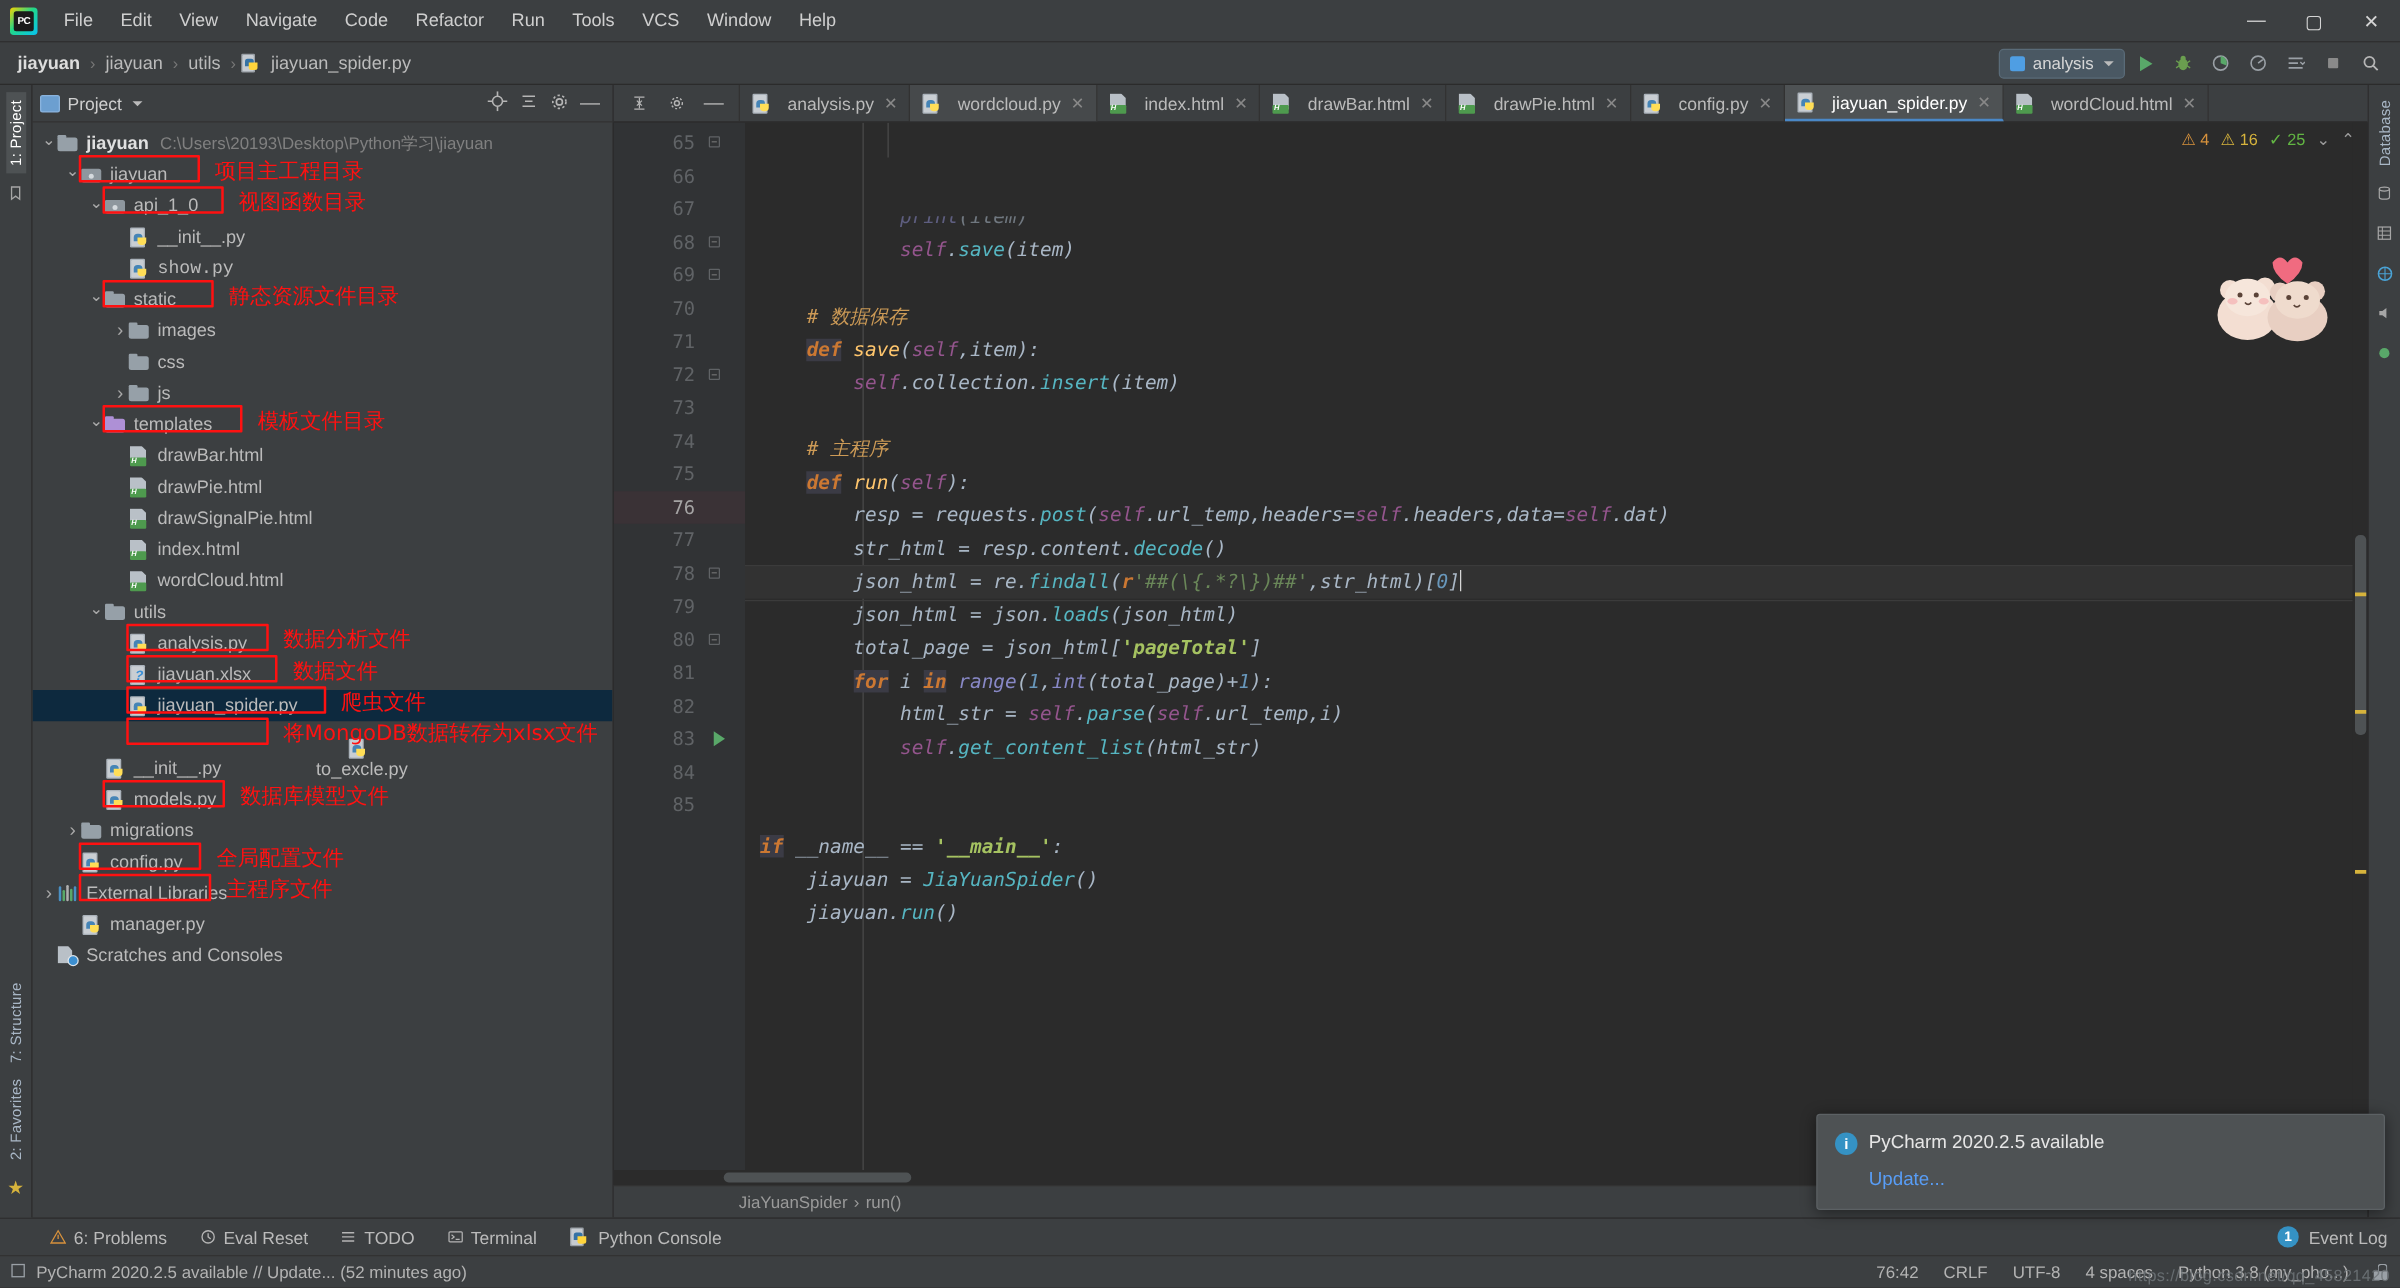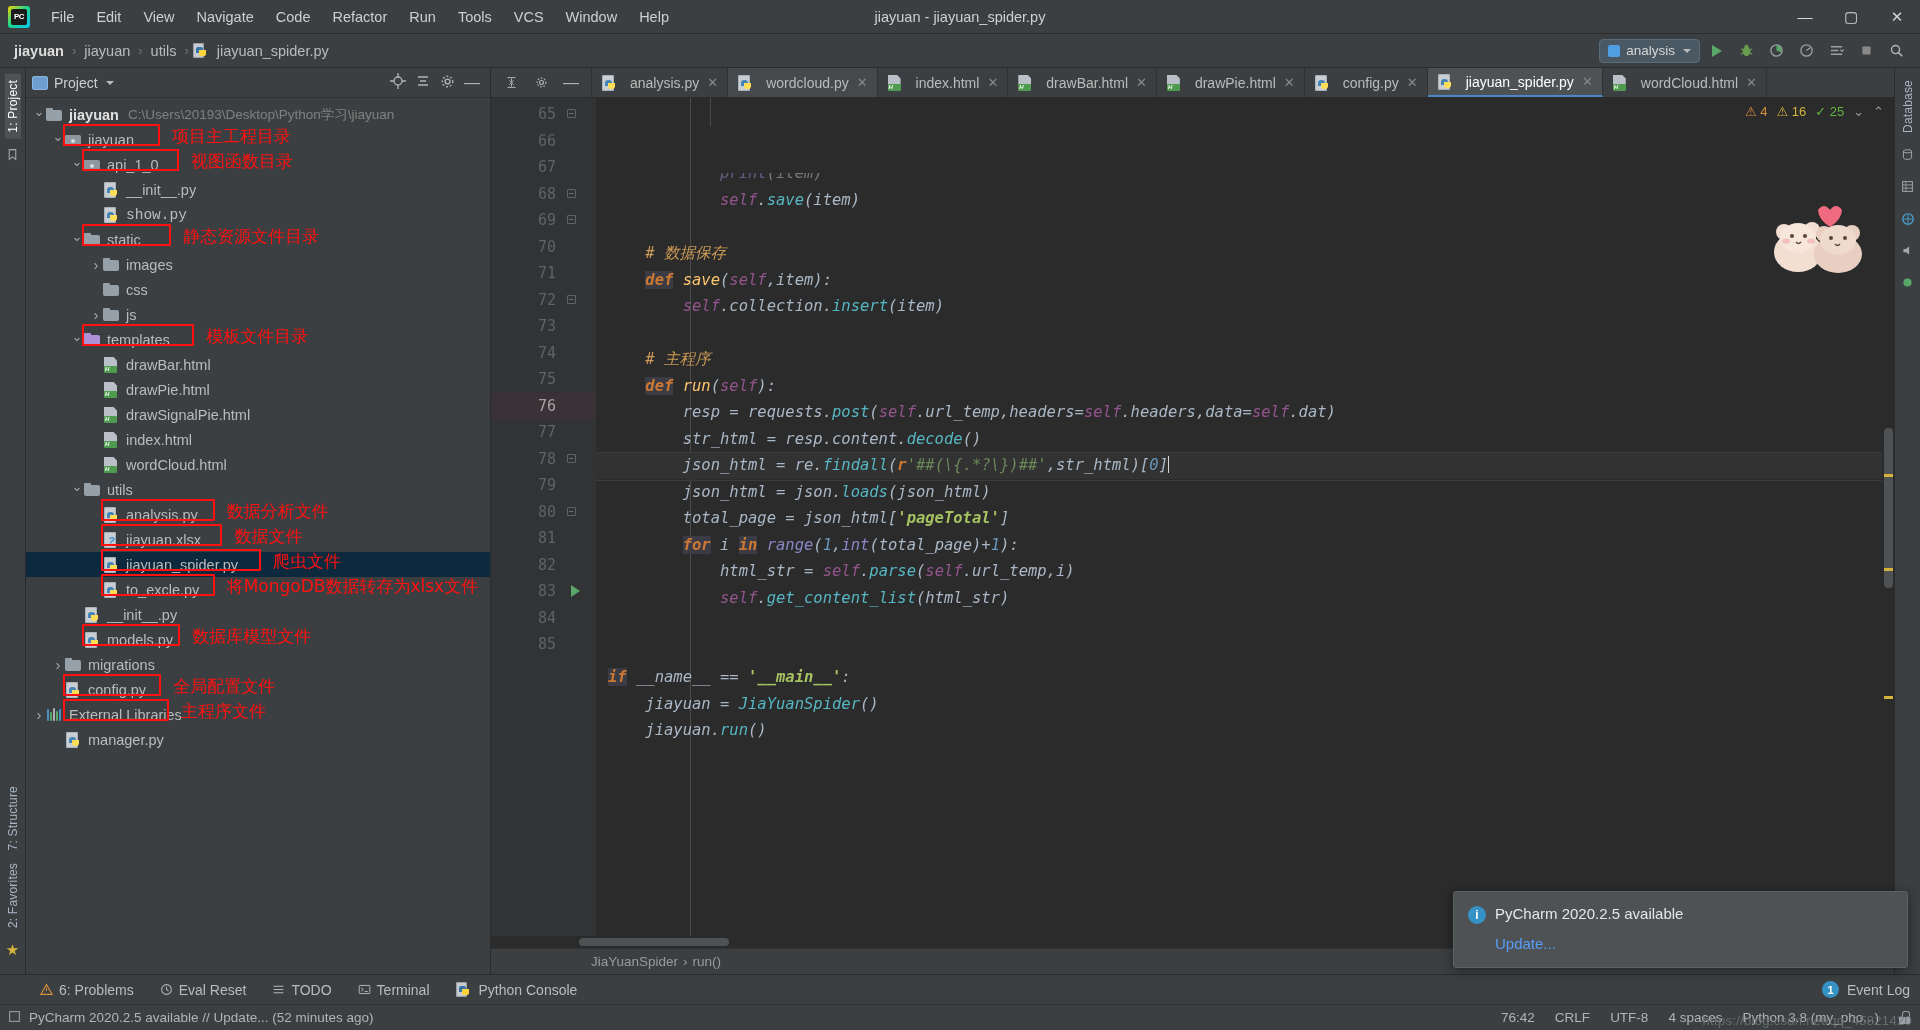--- a/index.html
+++ b/index.html
@@ -236,21 +236,20 @@
       <div class="menuitem"><span>View</span></div>
       <div class="menuitem"><span>Navigate</span></div>
       <div class="menuitem"><span>Code</span></div>
       <div class="menuitem"><span>Refactor</span></div>
       <div class="menuitem"><span>Run</span></div>
       <div class="menuitem"><span>Tools</span></div>
       <div class="menuitem"><span>VCS</span></div>
       <div class="menuitem"><span>Window</span></div>
       <div class="menuitem"><span>Help</span></div>
     </div>
-    <div class="title-center">jiayuan - jiayuan_spider.py</div>
     <div class="winbtns">
       <div class="winbtn">—</div>
       <div class="winbtn">▢</div>
       <div class="winbtn close">✕</div>
     </div>
   </div>
 
   <div class="navbar">
     <div class="crumbs">
       <span class="crumb strong">jiayuan</span>
@@ -490,21 +489,21 @@
             <div class="row sel" style="padding-left: 63px;">
               <span class="arrow"></span>
               <span class="ic py">
                 <i class="pg"></i>
                 <i class="pgc"></i>
                 <i class="b1"></i>
                 <i class="b2"></i>
               </span>
               <span class="lbl">jiayuan_spider.py</span>
             </div>
-            <div class="row" style="padding-left: 63px;">
+            <div class="row" style="padding-left: 63px; flex-direction: column;">
               <span class="arrow"></span>
               <span class="ic py">
                 <i class="pg"></i>
                 <i class="pgc"></i>
                 <i class="b1"></i>
                 <i class="b2"></i>
               </span>
               <span class="lbl">to_excle.py</span>
             </div>
             <div class="row" style="padding-left: 44px;">
@@ -555,20 +554,28 @@
             </div>
             <div class="row" style="padding-left: 25px;">
               <span class="arrow"></span>
               <span class="ic py">
                 <i class="pg"></i>
                 <i class="pgc"></i>
                 <i class="b1"></i>
                 <i class="b2"></i>
               </span>
               <span class="lbl">manager.py</span>
+            </div>
+            <div class="row" style="padding-left: 6px;">
+              <span class="arrow"></span>
+              <span class="ic scr">
+                <i class="pg"></i>
+                <i class="clk"></i>
+              </span>
+              <span class="lbl">Scratches and Consoles</span>
             </div>
           </div>
         <div id="annot-layer">
             <div class="redbox" style="left: 37px; top: 26px; width: 96.9px; height: 22px;"></div>
             <div class="annot" style="left: 145.9px; top: 27px;">项目主工程目录</div>
             <div class="redbox" style="left: 56px; top: 51px; width: 96.9px; height: 22px;"></div>
             <div class="annot" style="left: 164.9px; top: 52px;">视图函数目录</div>
             <div class="redbox" style="left: 56px; top: 126px; width: 89.2px; height: 22px;"></div>
             <div class="annot" style="left: 157.2px; top: 127px;">静态资源文件目录</div>
             <div class="redbox" style="left: 56px; top: 226px; width: 112.3px; height: 22px;"></div>

